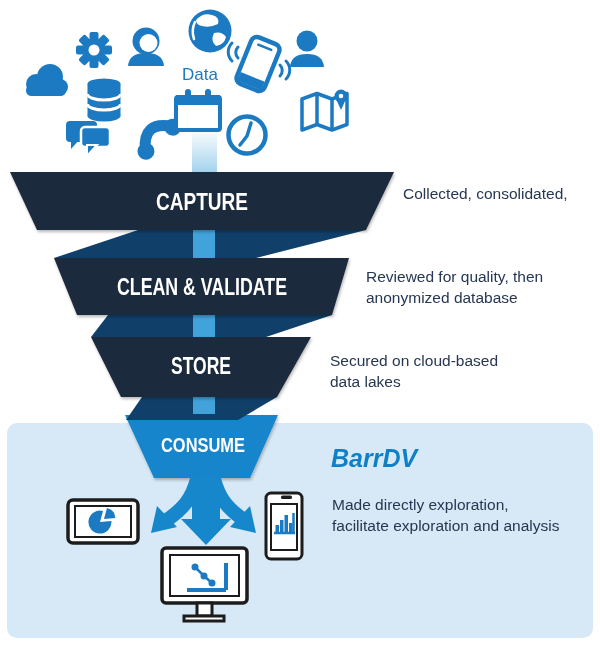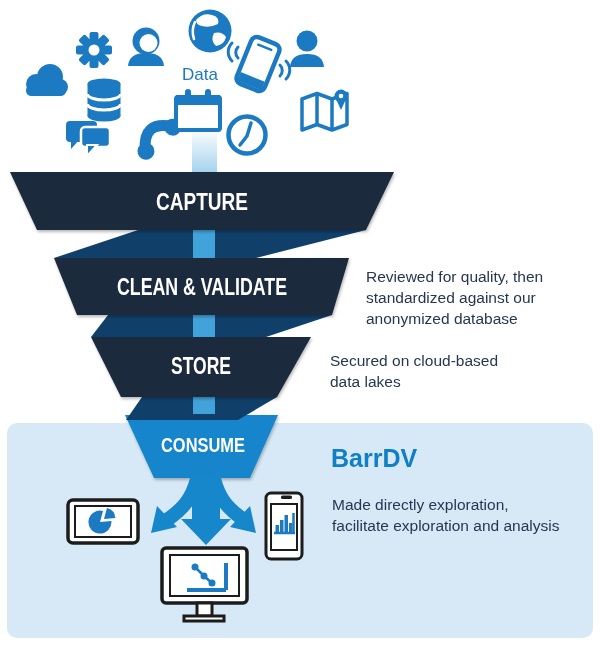--- a/index.html
+++ b/index.html
@@ -190,33 +190,33 @@
     <rect class="dev" stroke-width="2" x="271" y="504" width="26" height="46"></rect>
     <path class="ic-s" stroke-width="2.5" d="M274,533 H295 M293.5,513 V533"></path>
     <rect class="ic" x="275.5" y="525" width="3.5" height="8"></rect>
     <rect class="ic" x="280" y="520" width="3.5" height="13"></rect>
     <rect class="ic" x="284.5" y="515" width="3.5" height="18"></rect>
     <rect class="ic" x="289" y="523" width="3.5" height="10"></rect>
   </g>
 </svg>
 
 <div class="desc" style="left:403px;top:183px;">
+  <div>Collected, consolidated,</div>
 </div>
 
 <div class="desc" style="left:366px;top:266px;">
   <div>Reviewed for quality, then</div>
-  <div>standardized against our</div>
   <div>anonymized database</div>
 </div>
 
 <div class="desc" style="left:330px;top:350px;">
   <div>Secured on cloud-based</div>
   <div>data lakes</div>
 </div>
 
-<div class="brand" style="left:331px;top:444px;">BarrDV</div>
+<div class="brand" style="left:331px;top:444px;font-style:italic;">BarrDV</div>
 
 <div class="desc" style="left:332px;top:494px;">
   <div>Made directly exploration,</div>
   <div>facilitate exploration and analysis</div>
 </div>
 
 </div>
 
 </body></html>

